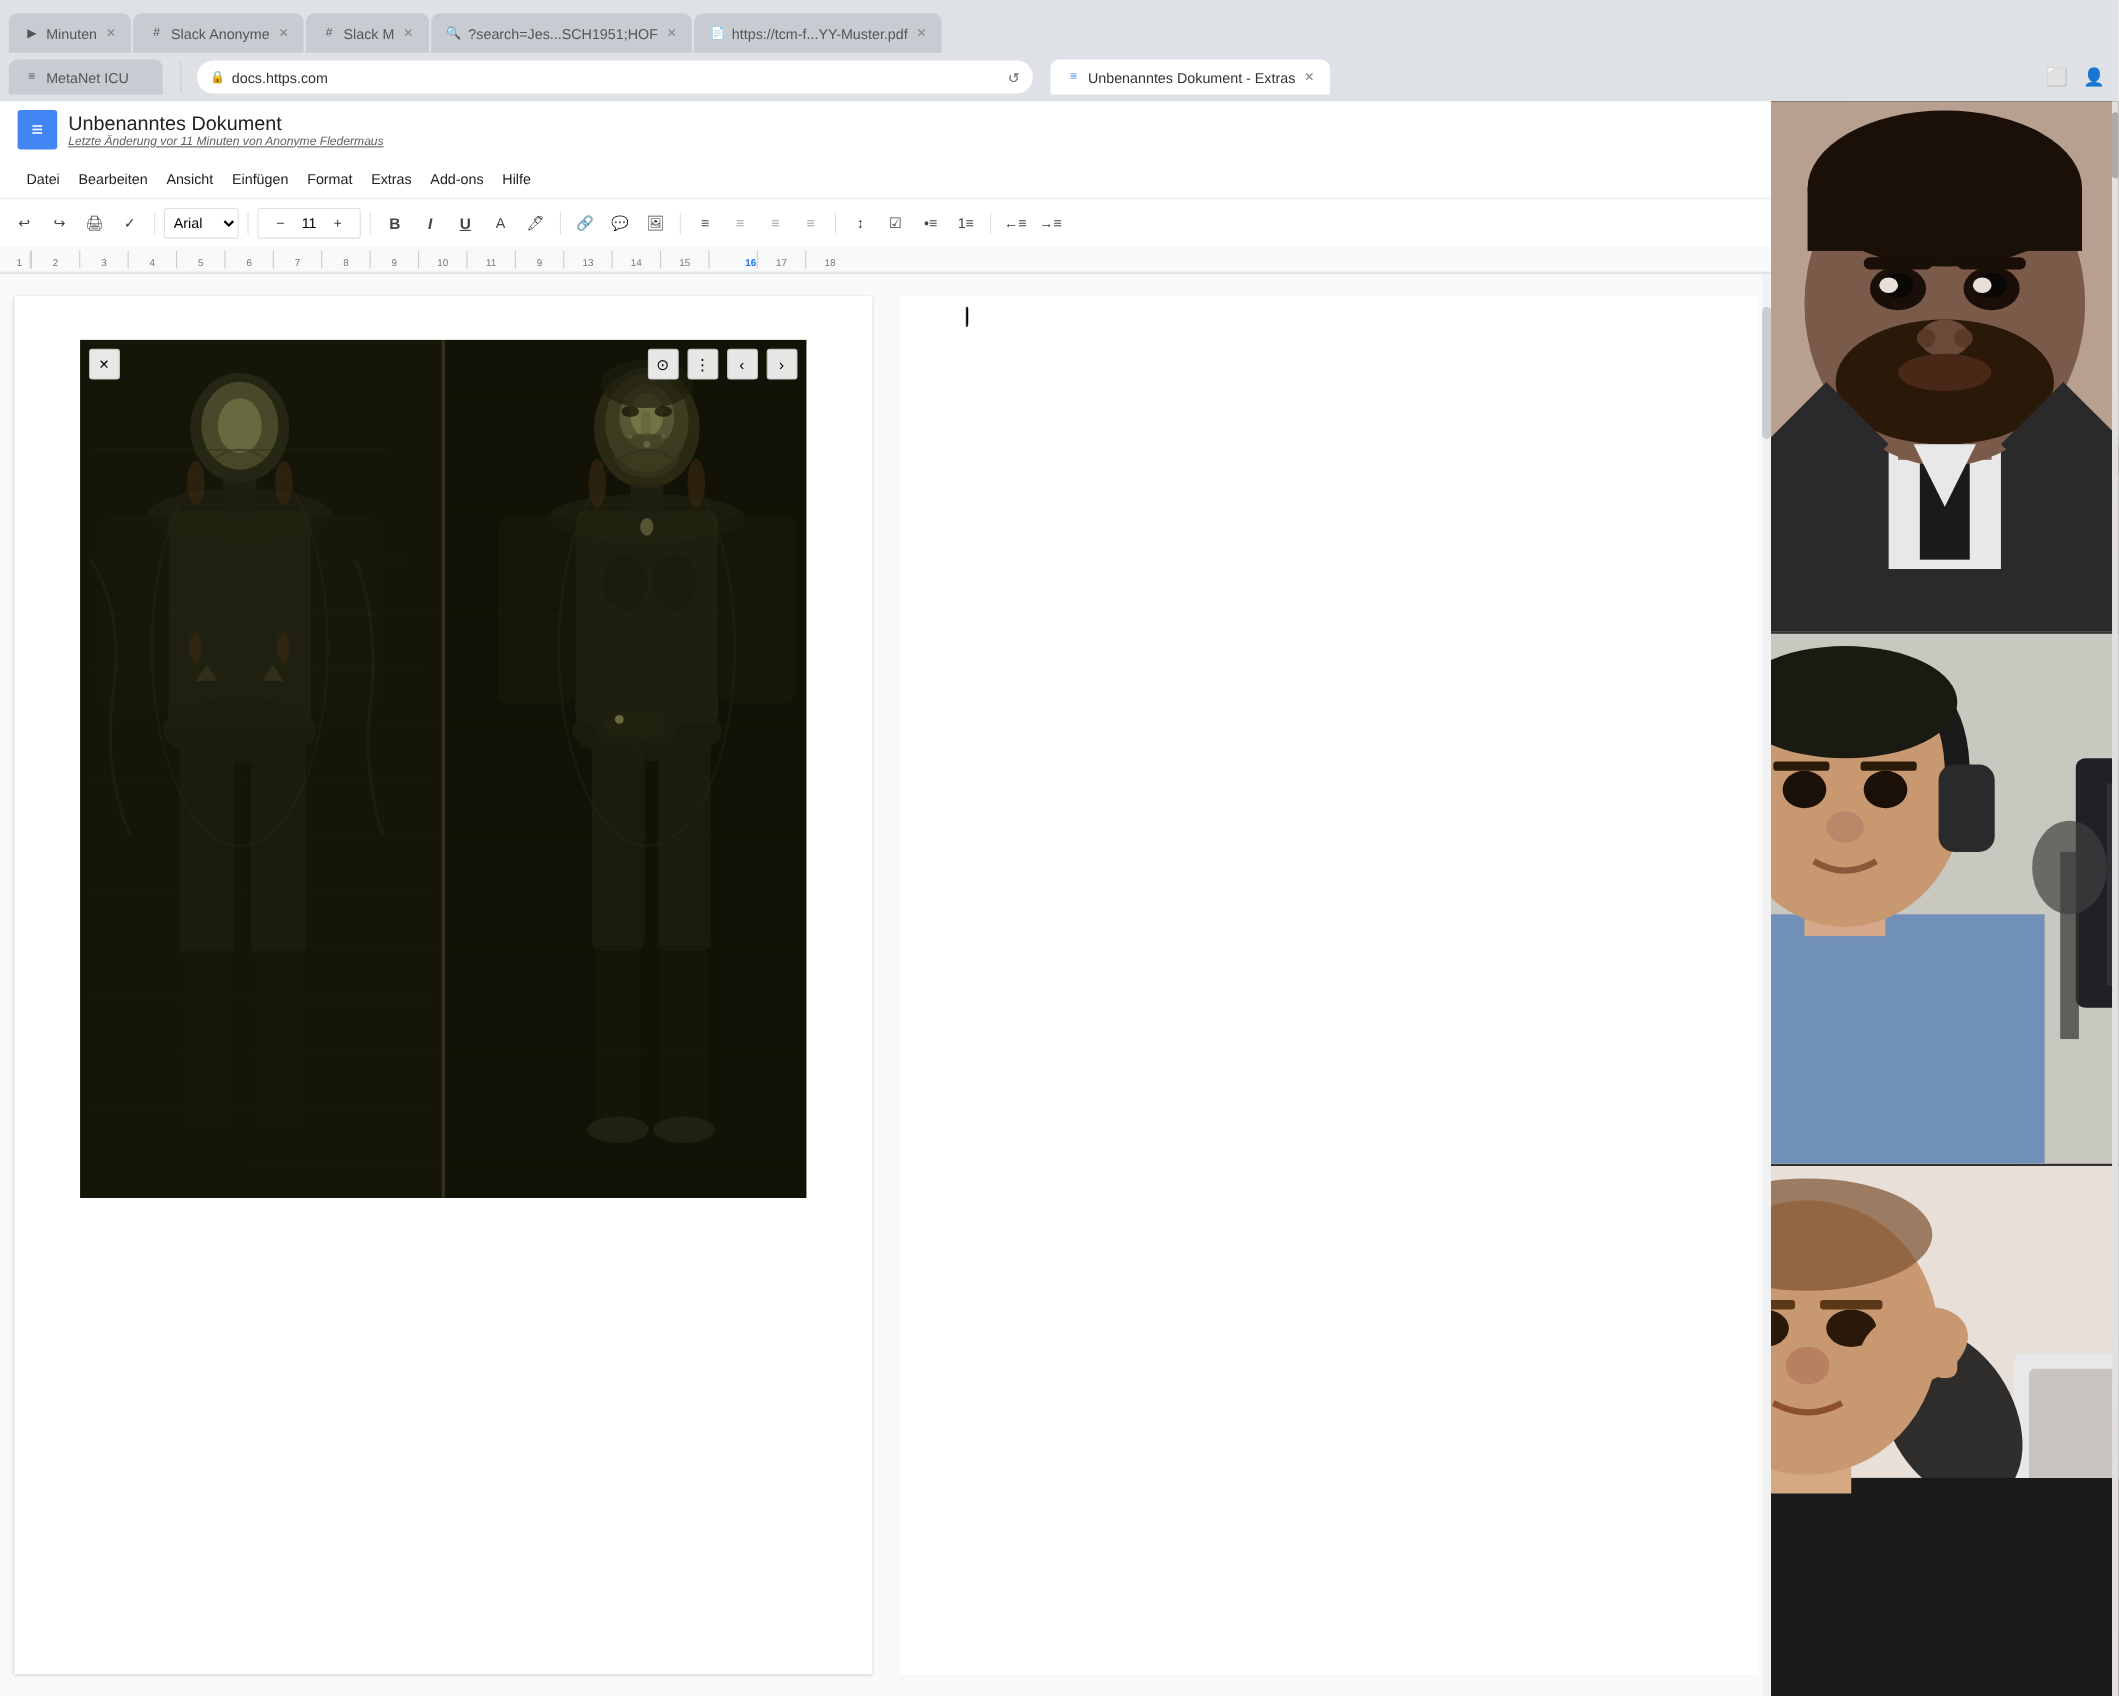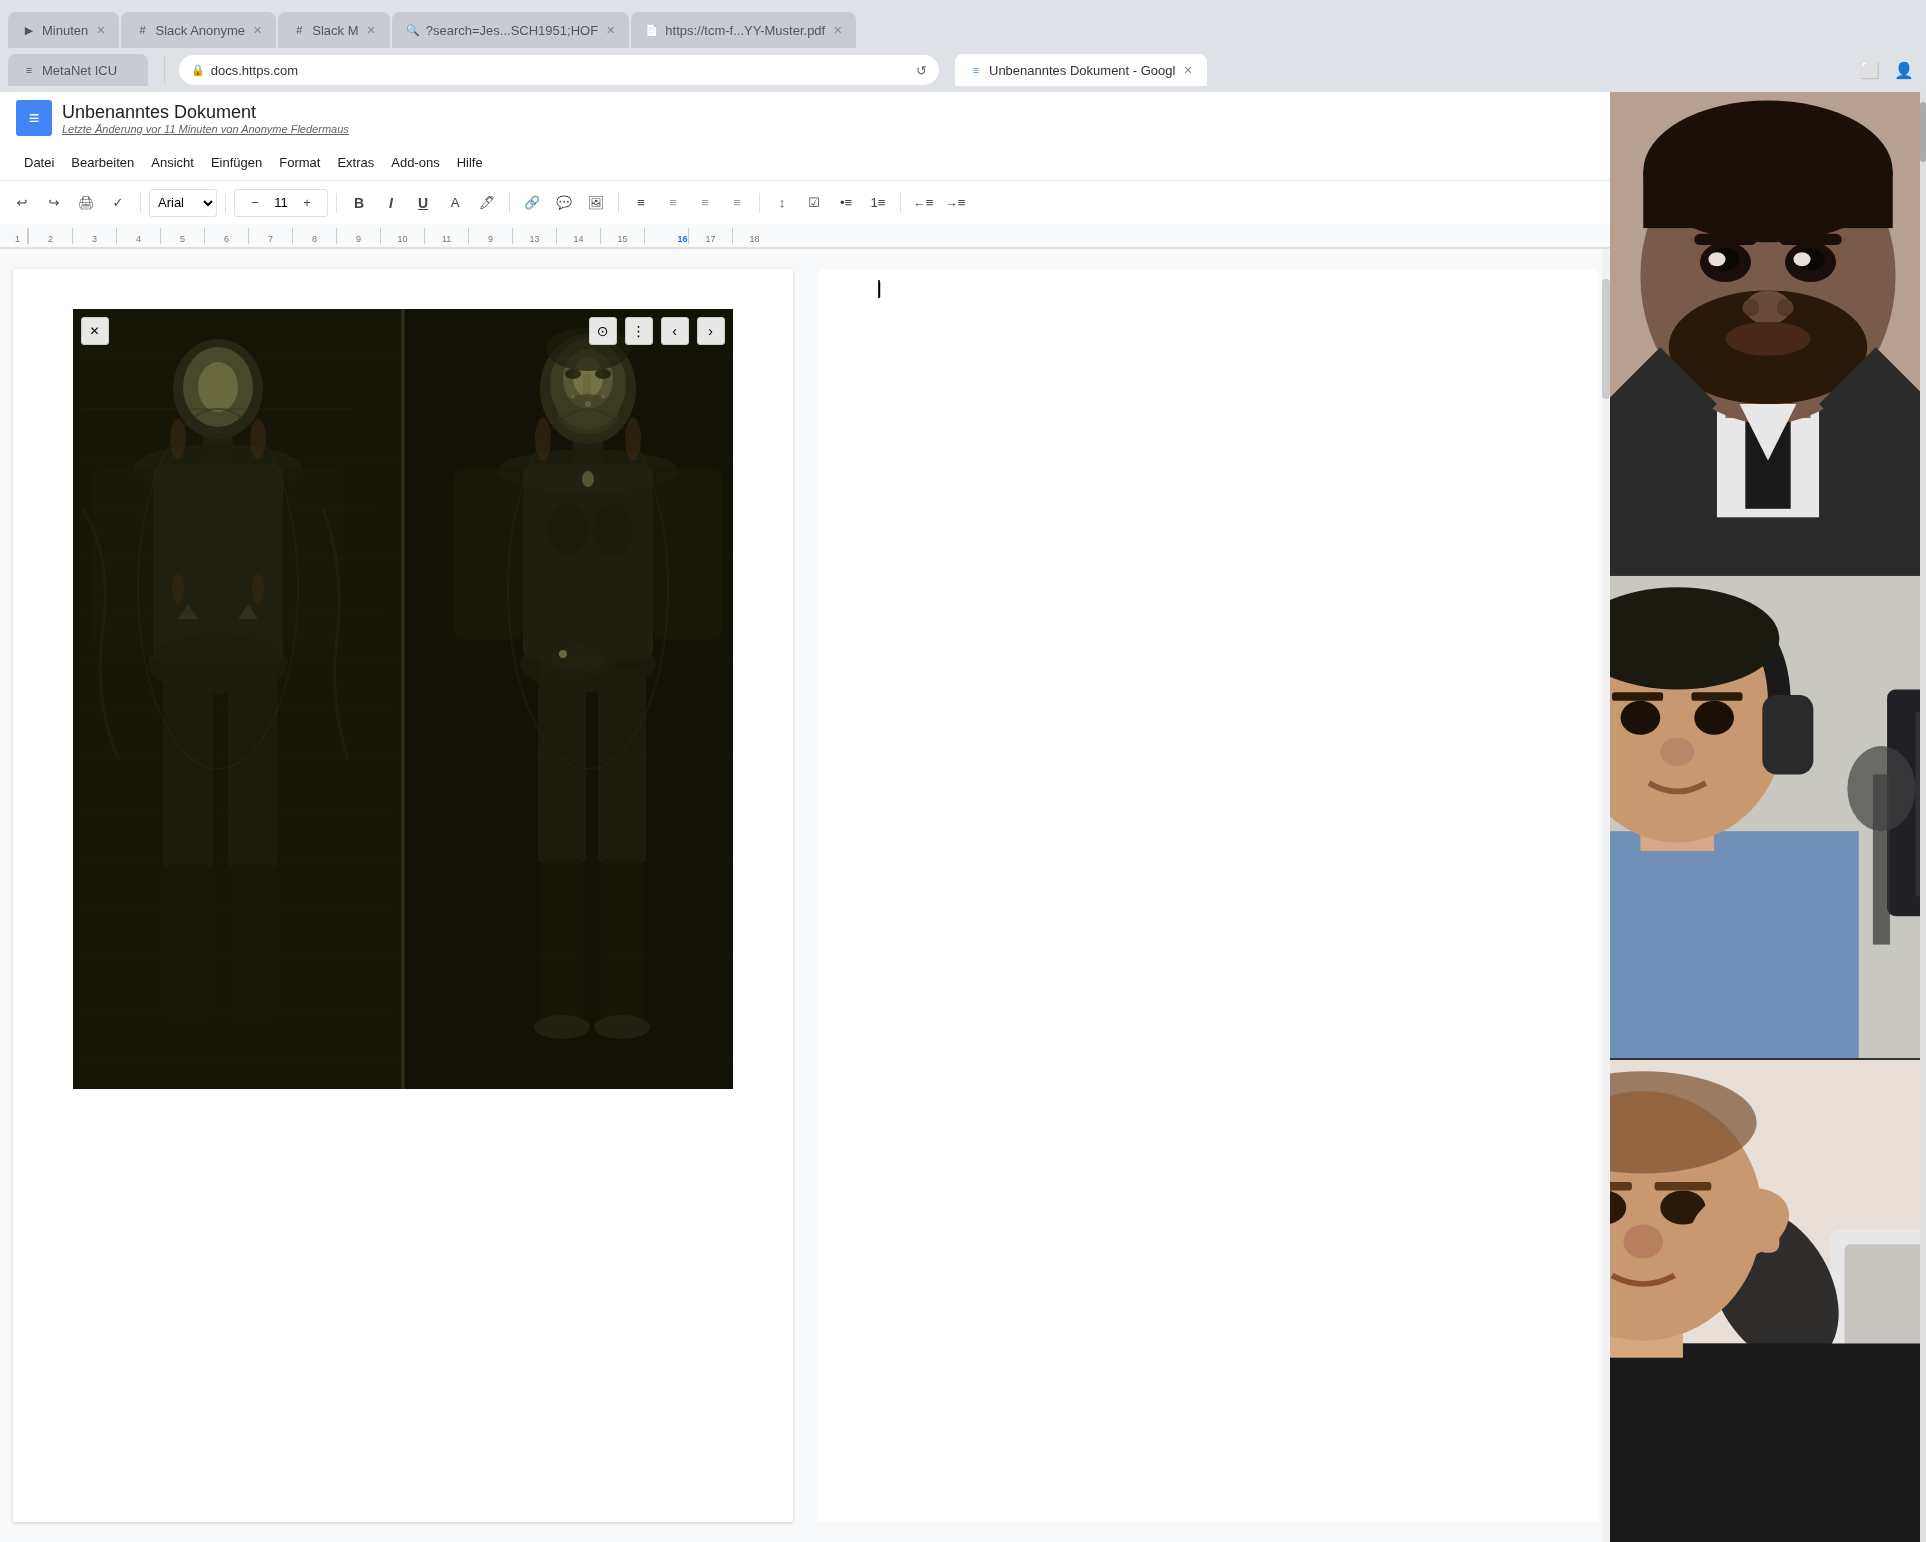--- a/index.html
+++ b/index.html
@@ -502,21 +502,21 @@
     <div style="width:1px; height:28px; background:#ccc; margin: 0 6px;"></div>
 
     <div class="address-bar">
       <span class="lock-icon">🔒</span>
       <span class="url-text">docs.https.com</span>
       <span class="reload-icon">↺</span>
     </div>
 
     <div class="tab active" style="height:32px; min-width:200px; margin-left:8px;">
       <span class="tab-favicon" style="color:#4285f4;">≡</span>
-      <span>Unbenanntes Dokument - Googl</span>
+      <span>Unbenanntes Dokument - Extras</span>
       <span class="tab-close">✕</span>
     </div>
 
     <div class="browser-actions">
       <button class="browser-action-btn">⬜</button>
       <button class="browser-action-btn">👤</button>
     </div>
   </div>
 </div>
 

